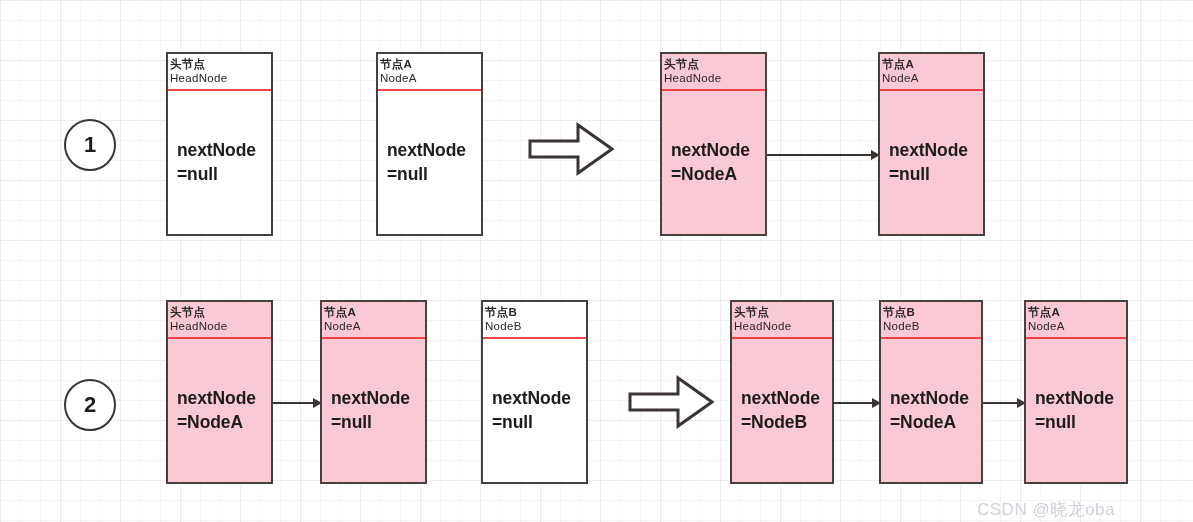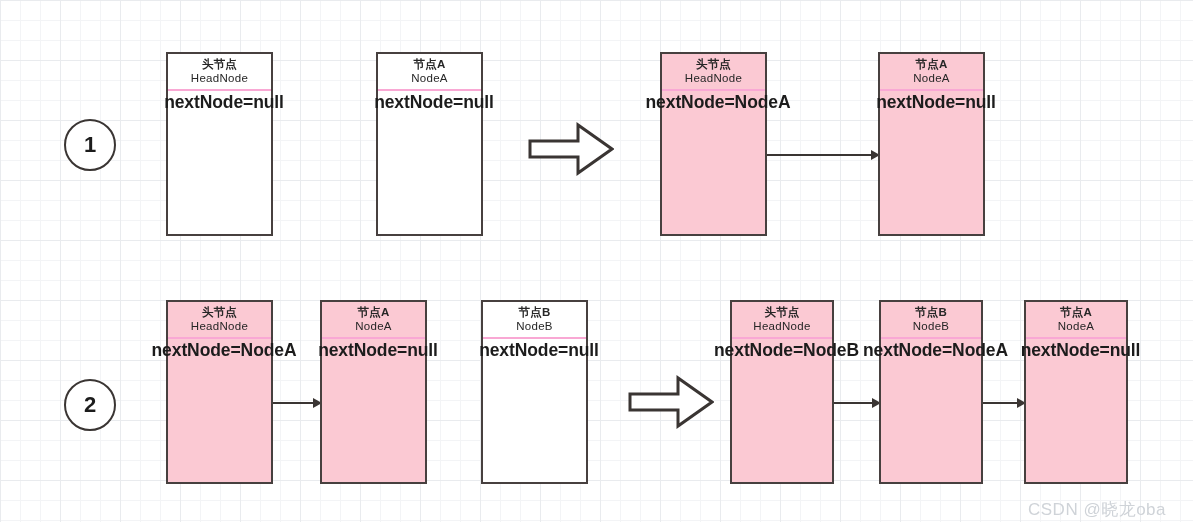--- a/index.html
+++ b/index.html
@@ -27,43 +27,43 @@
     position:absolute;
     box-sizing:border-box;
     border:2px solid #47403f;
     background:#ffffff;
     display:flex;
     flex-direction:column;
   }
   .node.pink{ background:#fbc9d3; }
   .node .hdr{
     box-sizing:border-box;
-    border-bottom:2px solid #f9a8d4;
-    text-align:center;
+    border-bottom:2px solid #ef4444;
+    text-align:left;
     padding:3px 2px 4px 2px;
     line-height:1.22;
     color:#262626;
     flex:0 0 auto;
   }
   .node .hdr .cn{
     display:block;
     font-size:11.5px;
     font-weight:600;
     letter-spacing:.2px;
   }
   .node .hdr .en{
     display:block;
     font-size:11.5px;
     font-weight:400;
     letter-spacing:.3px;
   }
   .node .body{
     flex:1 1 auto;
     display:flex;
-    flex-direction:row;
+    flex-direction:column;
     justify-content:center;
     padding-left:9px;
     color:#1c1c1c;
   }
   .node .body span{
     display:block;
     font-size:17.5px;
     font-weight:700;
     line-height:1.32;
     letter-spacing:-0.1px;
@@ -239,15 +239,15 @@
     <div class="hdr">
       <span class="cn">节点A</span>
       <span class="en">NodeA</span>
     </div>
     <div class="body">
       <span>nextNode</span>
       <span>=null</span>
     </div>
   </div>
 
-  <div class="wm wm-csdn" style="left:1028px;top:498px;">CSDN @晓龙oba</div>
+  <div class="wm wm-csdn" style="left:977px;top:498px;">CSDN @晓龙oba</div>
 
 </div>
 
 </body></html>

